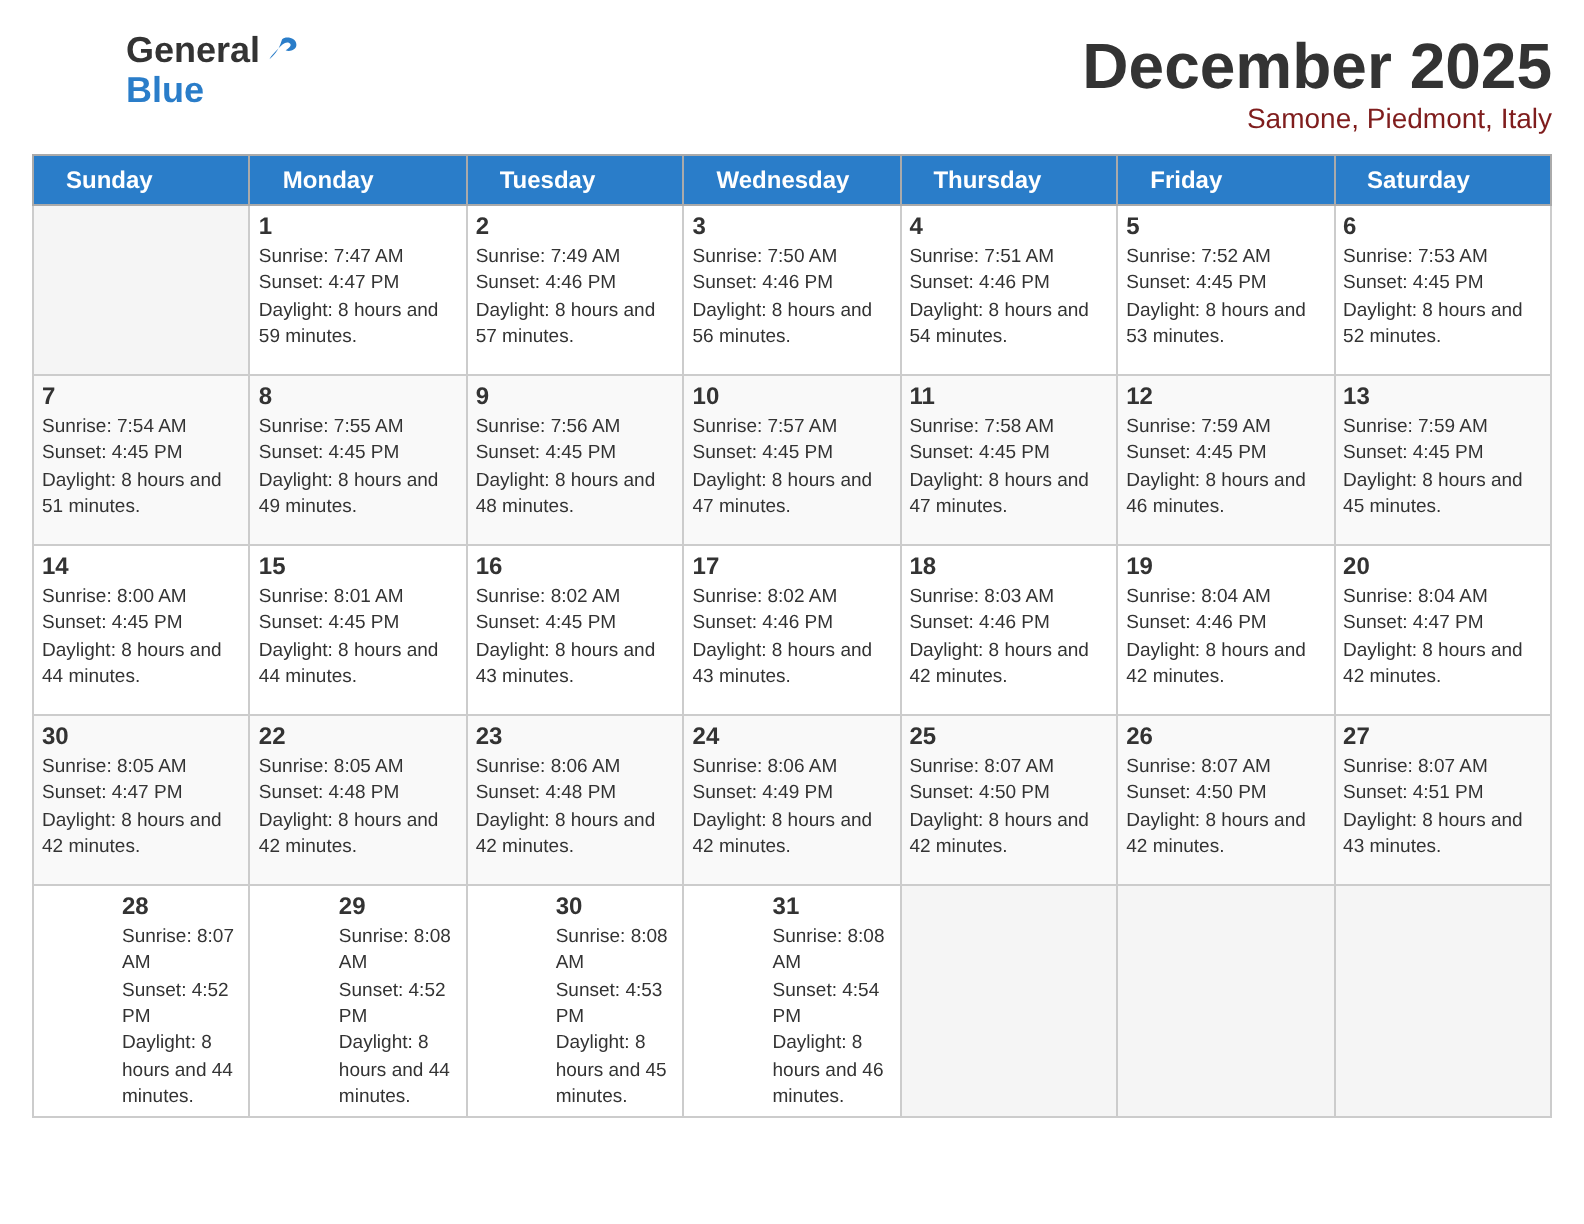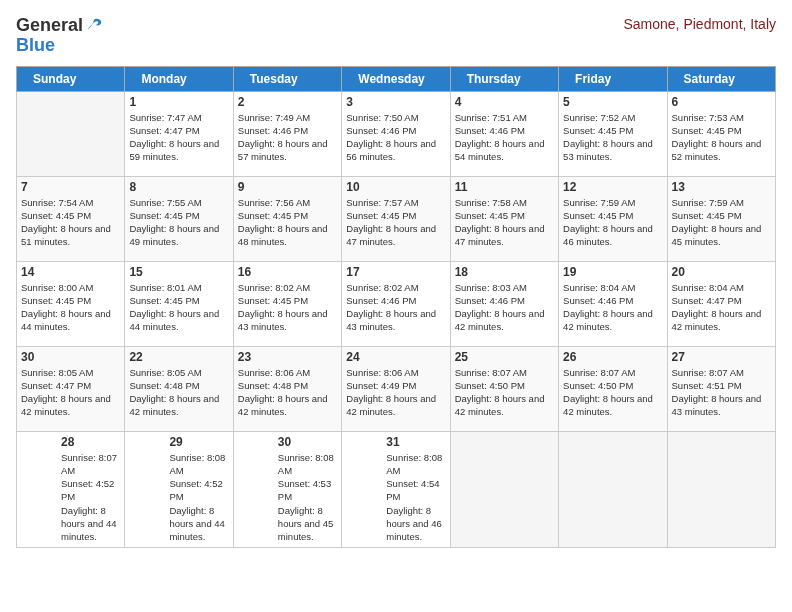--- a/index.html
+++ b/index.html
@@ -14,20 +14,21 @@
       width: 792px;
       height: 612px;
       background: #fff;
       padding: 16px 16px 10px 16px;
     }
     .header {
       display: flex;
       justify-content: space-between;
       align-items: flex-start;
       margin-bottom: 10px;
+      margin-left: 47px;
     }
     .logo {
       display: flex;
       align-items: center;
     }
     .logo-text {
       display: flex;
       flex-direction: column;
       line-height: 1.1;
     }
@@ -112,20 +113,21 @@
         <span style="display:flex;align-items:center;">
           <span class="logo-general">General</span>
           <svg class="logo-icon" viewBox="0 0 20 20" xmlns="http://www.w3.org/2000/svg">
             <path d="M10 3 C12 1, 18 2, 18 6 C18 9, 14 10, 12 9 C14 8, 16 6, 14 5 C12 4, 10 6, 8 8 C6 10, 4 12, 3 14 C5 12, 8 10, 10 3Z" fill="#2a7dc9"></path>
           </svg>
         </span>
         <span class="logo-blue">Blue</span>
       </div>
     </div>
     <div class="title-block">
+      <div class="month-title">December 2025</div>
       <div class="location">Samone, Piedmont, Italy</div>
     </div>
   </div>
 
   <table class="calendar">
     <thead>
       <tr>
         <th>Sunday</th>
         <th>Monday</th>
         <th>Tuesday</th>

